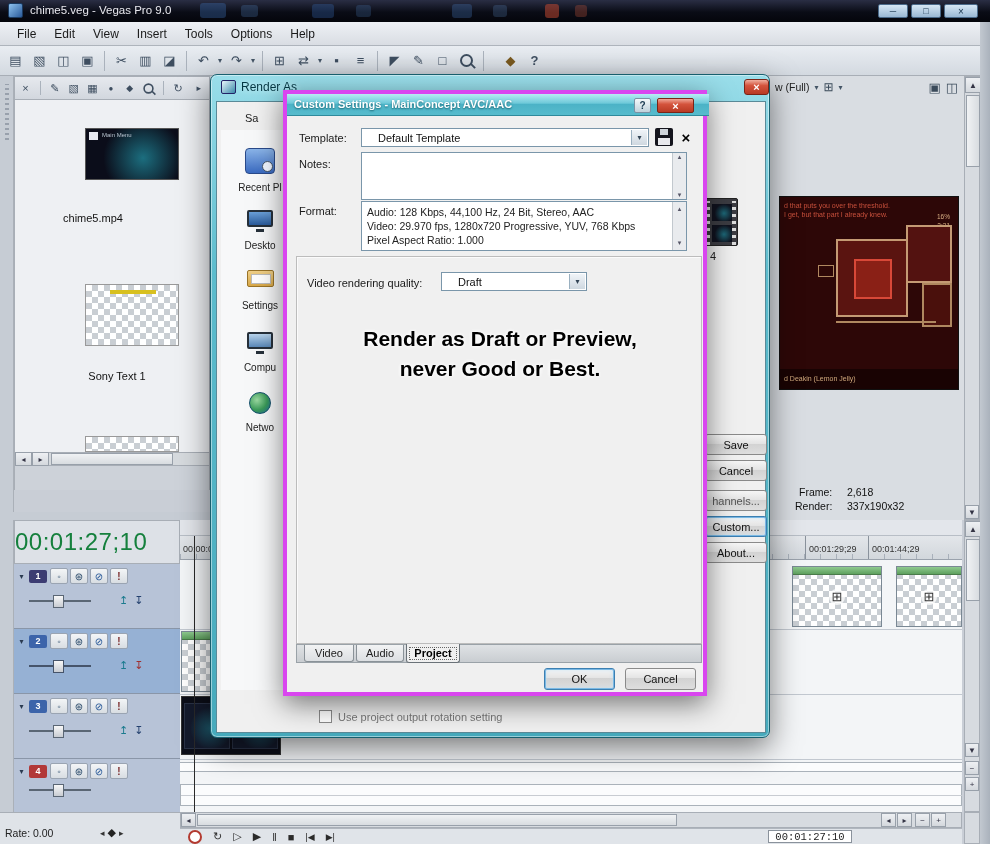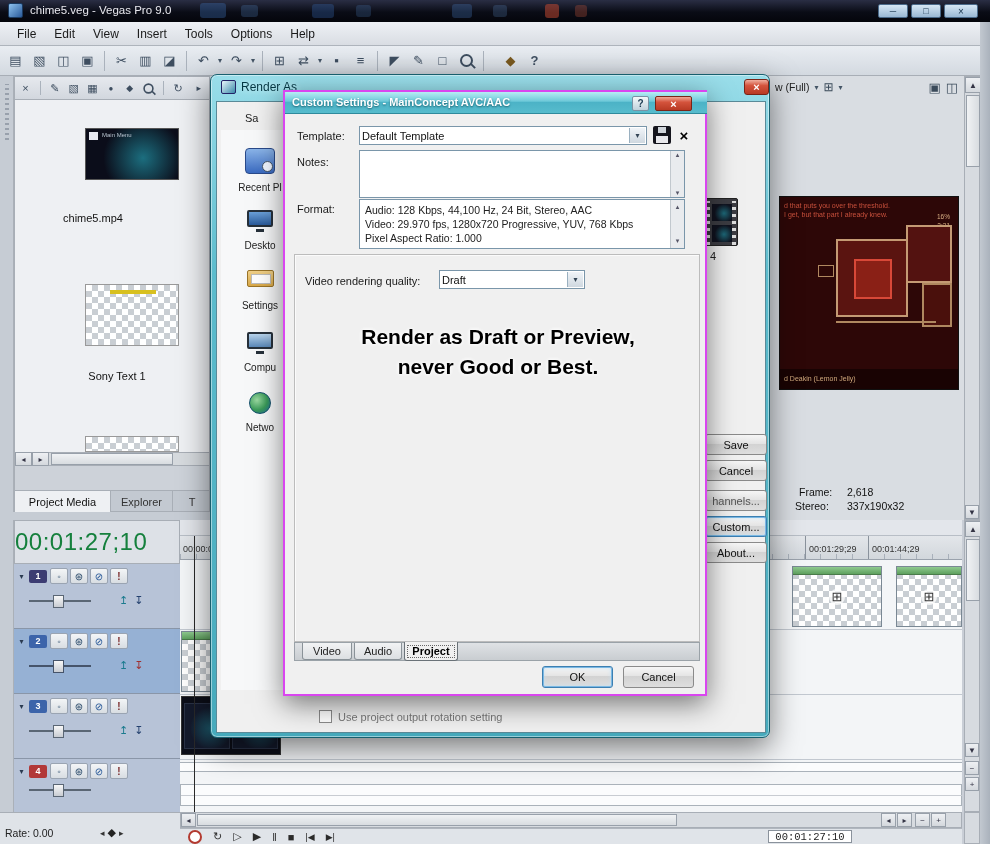--- a/index.html
+++ b/index.html
@@ -16,21 +16,21 @@
       font-size:11px;color:#3e4e60}
   .mag{position:relative;width:9px;height:9px;border:2px solid #3e4e60;border-radius:50%}
   .mag::after{content:"";position:absolute;width:6px;height:2px;background:#3e4e60;
       transform:rotate(45deg);right:-5px;bottom:-2px}
   
   .btn{background:linear-gradient(#f6f6f6,#e4e4e4 45%,#d2d2d2 46%,#dedede);
        border:1px solid #8a8a8a;border-radius:3px;font-size:11px;color:#111;
        display:flex;align-items:center;justify-content:center;cursor:default}
   .btn.def{border-color:#3c7fb1;box-shadow:inset 0 0 0 1px #7ab8e4, inset 0 0 5px #bfe0f4}
   .combo{background:#fff;border:1px solid #7a96aa;display:flex;align-items:center;
-       font-size:11px;color:#111;padding-left:2px;position:relative}
+       font-size:11px;color:#111;padding-left:16px;position:relative}
   .ca{position:absolute;right:1px;top:1px;bottom:1px;width:15px;
        background:linear-gradient(#f0f4f8,#cfd8e0);border-left:1px solid #9ab0c0;
        display:flex;align-items:center;justify-content:center;font-size:8px;color:#345}
   .checker{background:repeating-conic-gradient(#c9ced3 0% 25%,#ffffff 0% 50%);
        background-size:12px 12px}
   .scrollcol{position:absolute;right:0;top:0;bottom:0;width:13px;background:#e9ebee;
        border-left:1px solid #c2c8ce;display:flex;flex-direction:column;
        justify-content:space-between;align-items:center;font-size:7px;color:#556}
   
   .ti{width:16px;height:14px;border:1px solid #9aa4b2;border-radius:2px;margin-right:2px;
@@ -148,25 +148,20 @@
   </div>
 
   <div class="a f" style="left:14px;top:452px;width:196px;height:14px;background:#d6dade;border:1px solid #a8aeb6">
     <div class="sbx" style="height:12px">◂</div>
     <div class="sbx" style="height:12px">▸</div>
     <div style="margin-left:2px;width:120px;height:10px;background:linear-gradient(#f0f2f4,#d8dce0);border:1px solid #98a0aa"></div>
   </div>
 
   <div class="a" style="left:14px;top:466px;width:196px;height:24px;background:#cdd2d9;border-left:1px solid #a8aeb6;border-right:1px solid #a8aeb6"></div>
 
-  <div class="a" style="left:14px;top:490px;width:196px;height:22px;background:#c3c9d1;border:1px solid #a8aeb6">
-    <div class="a g" style="left:0;top:0;width:96px;height:21px;background:#eef0f3;border-right:1px solid #a8aeb6;font-size:11px;color:#111">Project Media</div>
-    <div class="a g" style="left:96px;top:0;width:62px;height:21px;font-size:11px;color:#333;border-right:1px solid #a8aeb6">Explorer</div>
-    <div class="a g" style="left:158px;top:0;width:38px;height:21px;font-size:11px;color:#333">T</div>
-  </div>
 
   <div class="a" style="left:0;top:512px;width:962px;height:8px;background:#c6ccd4"></div>
 
   <div class="a" style="left:14px;top:520px;width:166px;height:44px;background:#dde1e7;border:1px solid #a8aeb6">
     <div style="text-align:left;padding-right:8px;font-size:24px;line-height:42px;color:#15803d;letter-spacing:.5px">00:01:27;10</div>
   </div>
 
   <div class="a" style="left:14px;top:564px;width:166px;height:248px;background:#c3cdd9;overflow:hidden">
 
     <div class="a" style="left:0;top:0;width:166px;height:65px;background:#b7c3d7;border-bottom:1px solid #8a96a8;padding:4px 3px">
@@ -336,21 +331,21 @@
         <div class="a" style="left:0;top:96px;width:100px;height:2px;background:#b08860"></div>
         <div class="a" style="left:-18px;top:40px;width:16px;height:12px;border:1px solid #b08860"></div>
       </div>
       <div class="a" style="left:0;top:172px;width:180px;height:22px;background:#190303">
         <span class="a" style="left:4px;top:6px;font-size:7px;color:#cfa87c;white-space:nowrap">d Deakin (Lemon Jelly)</span>
       </div>
     </div>
 
     <span class="a" style="left:30px;top:410px;font-size:10.5px;color:#111">Frame:</span>
     <span class="a" style="left:78px;top:410px;font-size:10.5px;color:#111">2,618</span>
-    <span class="a" style="left:26px;top:424px;font-size:10.5px;color:#111">Stereo:</span>
+    <span class="a" style="left:26px;top:424px;font-size:10.5px;color:#111">Render:</span>
     <span class="a" style="left:78px;top:424px;font-size:10.5px;color:#111">337x190x32</span>
   </div>
 
   <div class="a" style="left:964px;top:76px;width:16px;height:444px;background:#d7dbe0;border:1px solid #a8aeb6">
     <div class="sbx" style="width:14px">▲</div>
     <div style="margin:2px 1px;width:12px;height:70px;background:linear-gradient(90deg,#f0f2f4,#d8dce0);border:1px solid #98a0aa"></div>
     <div class="sbx a" style="left:0;bottom:0;width:14px">▼</div>
   </div>
 
   <div class="a" style="left:964px;top:520px;width:16px;height:292px;background:#d7dbe0;border:1px solid #a8aeb6">
@@ -411,21 +406,21 @@
       <div class="a btn" style="left:488px;top:388px;width:62px;height:21px;overflow:hidden;color:#555">hannels...</div>
       <div class="a btn def" style="left:488px;top:414px;width:62px;height:21px">Custom...</div>
       <div class="a btn" style="left:488px;top:440px;width:62px;height:21px">About...</div>
 
       <div class="a" style="left:102px;top:608px;width:13px;height:13px;background:#fff;border:1px solid #8a8a8a"></div>
       <span class="a" style="left:121px;top:609px;font-size:11px;color:#777;white-space:nowrap">Use project output rotation setting</span>
     </div>
   </div>
 
   <div class="a" style="left:283px;top:90px;width:424px;height:606px;z-index:60;background:#f0f0f0;
-              border:2px solid #d946ef;box-shadow:0 8px 26px rgba(0,0,0,.5)">
+              border:4px solid #d946ef;box-shadow:0 8px 26px rgba(0,0,0,.5)">
     <div class="a" style="left:0;top:0;width:422px;height:22px;
                 background:linear-gradient(180deg,#b8ecf4,#6cc8d8 45%,#4bb2c6 46%,#57bccd);border-bottom:1px solid #2f8a9c">
       <span class="a" style="left:7px;top:4px;font-size:11px;font-weight:bold;color:#fff;text-shadow:0 1px 2px #17606e;white-space:nowrap">Custom Settings - MainConcept AVC/AAC</span>
       <div class="a g" style="left:347px;top:4px;width:17px;height:15px;border-radius:2px;background:linear-gradient(#f4f8fa,#c0d2dc);border:1px solid #7a92a4;font-size:10px;font-weight:bold;color:#1a3a52">?</div>
       <div class="a g" style="left:370px;top:4px;width:37px;height:15px;border-radius:2px;color:#fff;font-size:11px;font-weight:bold;
                   background:linear-gradient(#f0a898,#d4533c 40%,#b83a24);border:1px solid #7a2416">×</div>
     </div>
 
     <span class="a" style="left:12px;top:38px;font-size:11px">Template:</span>
     <div class="a combo" style="left:74px;top:34px;width:288px;height:19px">

